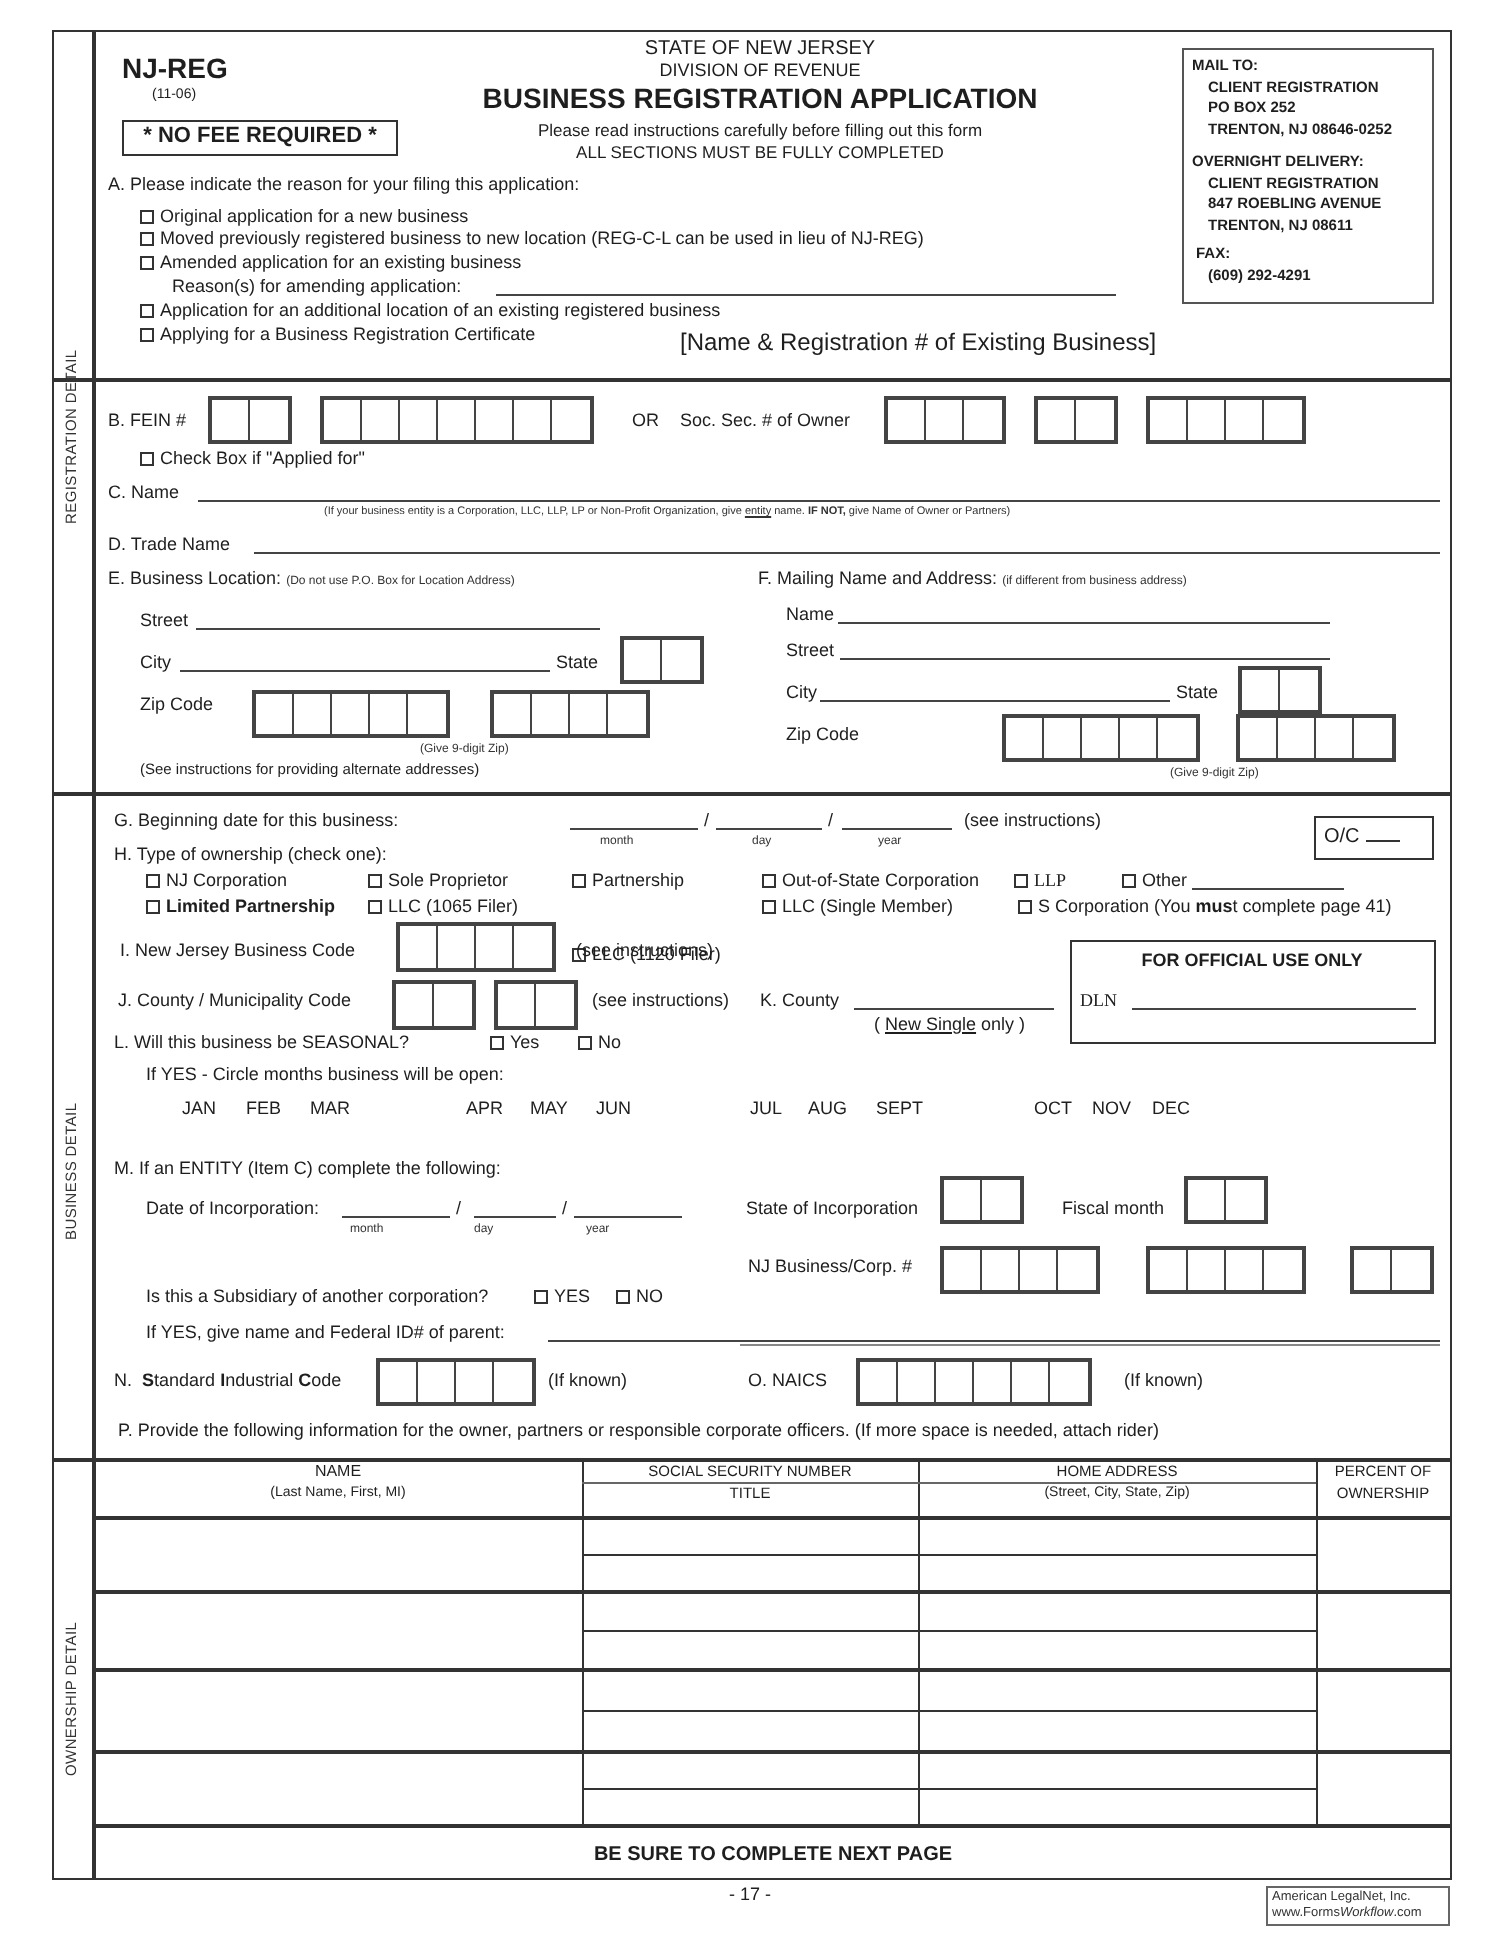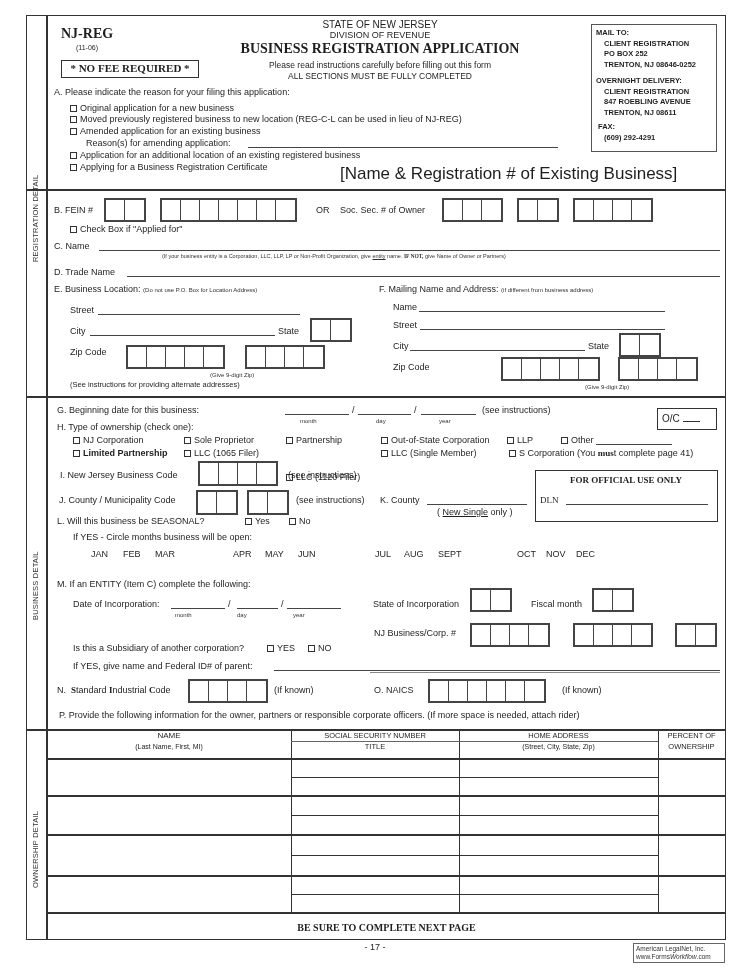--- a/index.html
+++ b/index.html
@@ -10,21 +10,21 @@
   .frame { position: absolute; left: 26px; top: 15px; width: 700px; height: 925px; border: 1.5px solid #333; }
   .strip-line { position: absolute; left: 46px; top: 15px; width: 1.5px; height: 925px; background: #333; }
   .hsep { position: absolute; left: 26px; width: 700px; height: 1.5px; background: #333; }
   .vlabel { position: absolute; font-size: 7.5px; color: #333; transform: rotate(-90deg); transform-origin: left top; white-space: nowrap; letter-spacing: 0.2px; }
   .cb { display: inline-block; width: 7px; height: 7px; border: 1px solid #333; margin-right: 3px; vertical-align: -0.5px; background: #fff; }
   .line { position: absolute; height: 1px; background: #444; }
   .boxes { position: absolute; display: flex; border: 2px solid #444; background: #fff; }
   .boxes span { display: block; width: 19px; height: 100%; border-right: 1.5px solid #444; }
   .boxes span:last-child { border-right: none; }
   .small { font-size: 6px; color: #333; }
-  .bold { font-weight: bold; font-family: Liberation Serif, serif; }
+  .bold { font-weight: bold; }
   .mailbox { position: absolute; left: 591px; top: 24px; width: 126px; height: 128px; border: 1px solid #555; font-size: 7.5px; font-weight: bold; line-height: 10.5px; padding: 3px 4px; }
   .mailbox .ind { padding-left: 8px; }
   .tbl-v { position: absolute; width: 1px; background: #333; }
   .tbl-h { position: absolute; height: 1px; background: #333; }
   .tbl-hb { position: absolute; height: 1.5px; background: #333; }
   .center { text-align: center; }
   input.fld { position: absolute; border: none; background: transparent; outline: none; font-size: 9px; font-family: "Liberation Sans", sans-serif; }
 </style>
 </head>
 <body>
@@ -66,21 +66,21 @@
 
 <div class="t" style="left:54px; top:88px;">A.  Please indicate the reason for your filing this application:</div>
 <div class="t" style="left:70px; top:104px;"><span class="cb"></span><span>Original application for a new business</span></div>
 <div class="t" style="left:70px; top:115px;"><span class="cb"></span><span>Moved previously registered business to new location (REG-C-L can be used in lieu of NJ-REG)</span></div>
 <div class="t" style="left:70px; top:127px;"><span class="cb"></span><span>Amended application for an existing business</span></div>
 <div class="t" style="left:86px; top:139px;">Reason(s) for amending application:</div>
 <div class="line" style="left:248px; top:147px; width:310px;"></div>
 <input class="fld" style="left: 250px; top: 137px; width: 306px; height: 11px;" value="">
 <div class="t" style="left:70px; top:151px;"><span class="cb"></span><span>Application for an additional location of an existing registered business</span></div>
 <div class="t" style="left:70px; top:163px;"><span class="cb"></span><span>Applying for a Business Registration Certificate</span></div>
-<div class="t" style="left:340px; top:165px; font-size:17px;">[Name &amp; Registration # of Existing Business]</div>
+<div class="t" style="left:340px; top:165px; font-size:12px;">[Name &amp; Registration # of Existing Business]</div>
 
 <div class="t" style="left:54px; top:206px;">B.  FEIN #</div>
 <div class="boxes" style="left:104px; top:198px; height:24px;">
     <span></span>
     <span></span>
   </div>
 <div class="boxes" style="left:160px; top:198px; height:24px;">
     <span></span>
     <span></span>
     <span></span>
@@ -182,21 +182,21 @@
 <div class="t small" style="left:376px; top:418px;">day</div>
 <div class="t small" style="left:439px; top:418px;">year</div>
 <div class="t" style="left:482px; top:406px;">(see instructions)</div>
 <div class="abs" style="left:657px; top:408px; width:60px; height:22px; border:1.5px solid #333; font-size:10px; padding:4px 0 0 4px;"><span>O/C</span> <span style="display:inline-block; width:17px; border-bottom:1px solid #333; height:8px;"></span></div>
 
 <div class="t" style="left:57px; top:423px;">H.  Type of ownership (check one):</div>
 <div class="t" style="left:73px; top:436px;"><span class="cb"></span><span>NJ Corporation</span></div>
 <div class="t" style="left:184px; top:436px;"><span class="cb"></span><span>Sole Proprietor</span></div>
 <div class="t" style="left:286px; top:436px;"><span class="cb"></span><span>Partnership</span></div>
 <div class="t" style="left:381px; top:436px;"><span class="cb"></span><span>Out-of-State Corporation</span></div>
-<div class="t" style="left:507px; top:436px;"><span class="cb"></span><span>LLP</span></div>
+<div class="t" style="left:507px; top:436px;font-family:Liberation Serif, serif;"><span class="cb"></span><span>LLP</span></div>
 <div class="t" style="left:561px; top:436px;"><span class="cb"></span><span>Other</span></div>
 <div class="line" style="left:596px; top:444px; width:76px;"></div>
 <div class="t" style="left:73px; top:449px;font-weight:bold;"><span class="cb"></span><span>Limited Partnership</span></div>
 <div class="t" style="left:184px; top:449px;"><span class="cb"></span><span>LLC (1065 Filer)</span></div>
 <div class="t" style="left:286px; top:449px;margin-top:24px;"><span class="cb"></span><span>LLC (1120 Filer)</span></div>
 <div class="t" style="left:381px; top:449px;"><span class="cb"></span><span>LLC (Single Member)</span></div>
 <div class="t" style="left:509px; top:449px;"><span class="cb"></span><span>S Corporation (You </span><span class="bold">mus</span><span>t complete page 41)</span></div>
 
 <div class="t" style="left:60px; top:471px;">I.  New Jersey Business Code</div>
 <div class="boxes" style="left:198px; top:461px; height:25px;">

